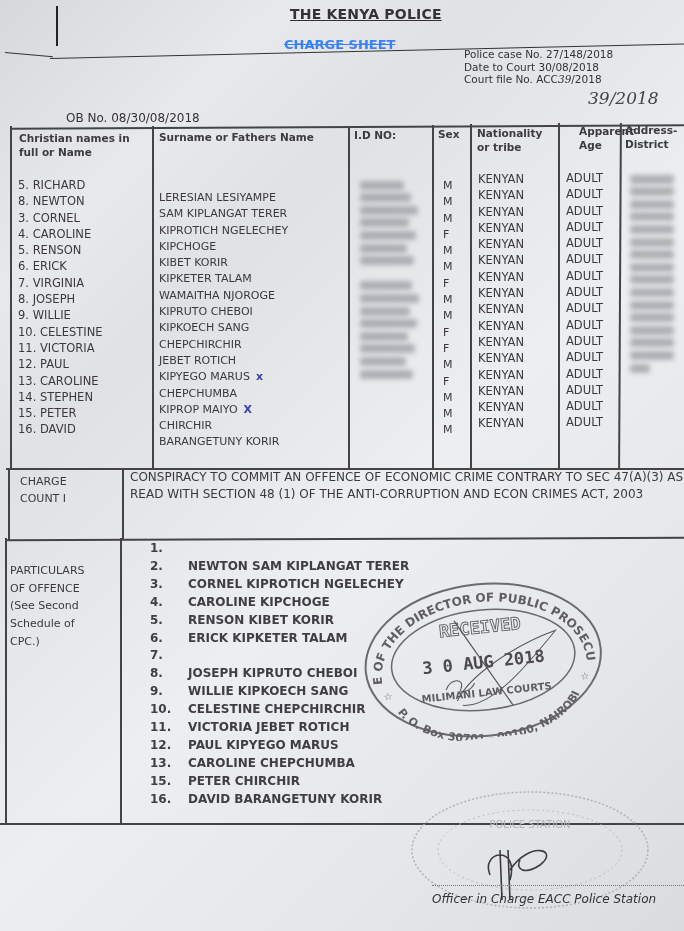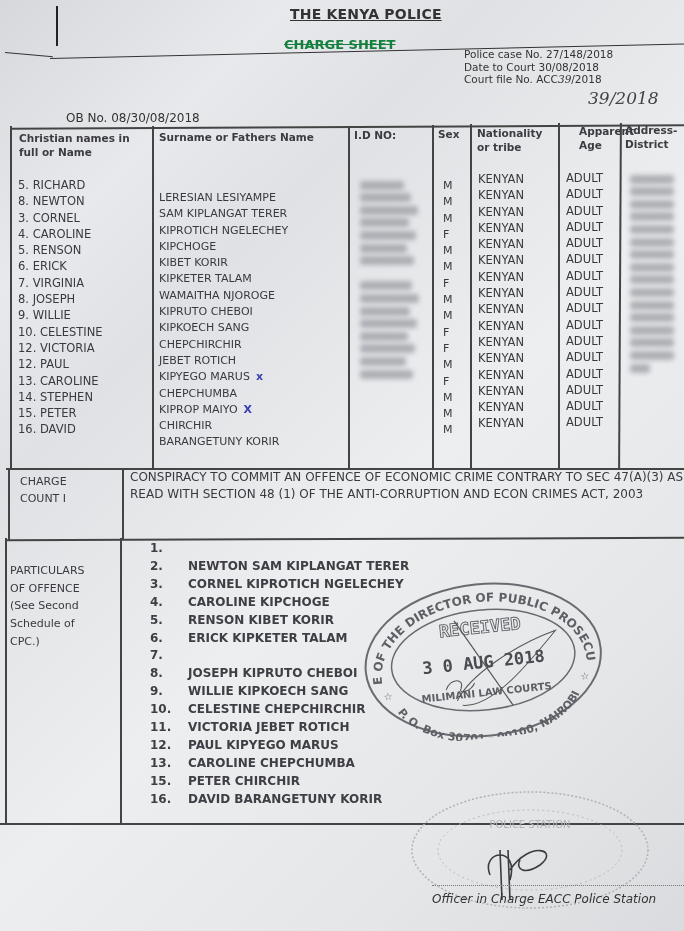--- a/index.html
+++ b/index.html
@@ -11,21 +11,21 @@
       background: linear-gradient(135deg, #d6d8dc 0%, #e8e9ec 18%, #dfe1e4 30%, #eceef0 55%, #e4e6e8 80%, #d9dbde 100%);
     }
     .abs { position: absolute; }
     .fold-line { position: absolute; height: 1px; background: #333; transform-origin: left center; }
     .title {
       position: absolute; left: 290px; top: 6px; font-size: 14px; font-weight: bold;
       text-decoration: underline; letter-spacing: 0.2px; color: #333;
     }
     .subtitle {
       position: absolute; left: 284px; top: 37px; font-size: 13px; font-weight: bold;
-      text-decoration: line-through; color: #15803d;
+      text-decoration: line-through; color: #3b82f6;
     }
     .case-info { position: absolute; left: 464px; top: 48px; font-size: 10.5px; line-height: 12.5px; color: #333; }
     .handwritten {
       position: absolute; left: 588px; top: 88px; font-family: "DejaVu Serif", serif; font-style: italic;
       font-size: 17px; color: #444;
     }
     .ob-no { position: absolute; left: 66px; top: 111px; font-size: 12px; color: #333; }
     .vline { position: absolute; width: 1.5px; background: #444; }
     .hline { position: absolute; height: 1.5px; background: #444; }
     .hdr { position: absolute; font-size: 10.5px; font-weight: bold; line-height: 14px; color: #3c3c40; }
@@ -94,21 +94,21 @@
       <div>5. RICHARD</div>
       <div>8. NEWTON</div>
       <div>3. CORNEL</div>
       <div>4. CAROLINE</div>
       <div>5. RENSON</div>
       <div>6. ERICK</div>
       <div>7. VIRGINIA</div>
       <div>8. JOSEPH</div>
       <div>9. WILLIE</div>
       <div>10. CELESTINE</div>
-      <div>12. VICTORIA</div>
+      <div>11. VICTORIA</div>
       <div>12. PAUL</div>
       <div>13. CAROLINE</div>
       <div>14. STEPHEN</div>
       <div>15. PETER</div>
       <div>16. DAVID</div>
     </div>
   <div class="col" id="col-surname" style="left:159px; top:190px; font-size:11px;">
       <div>LERESIAN LESIYAMPE</div>
       <div>SAM KIPLANGAT TERER</div>
       <div>KIPROTICH NGELECHEY</div>

